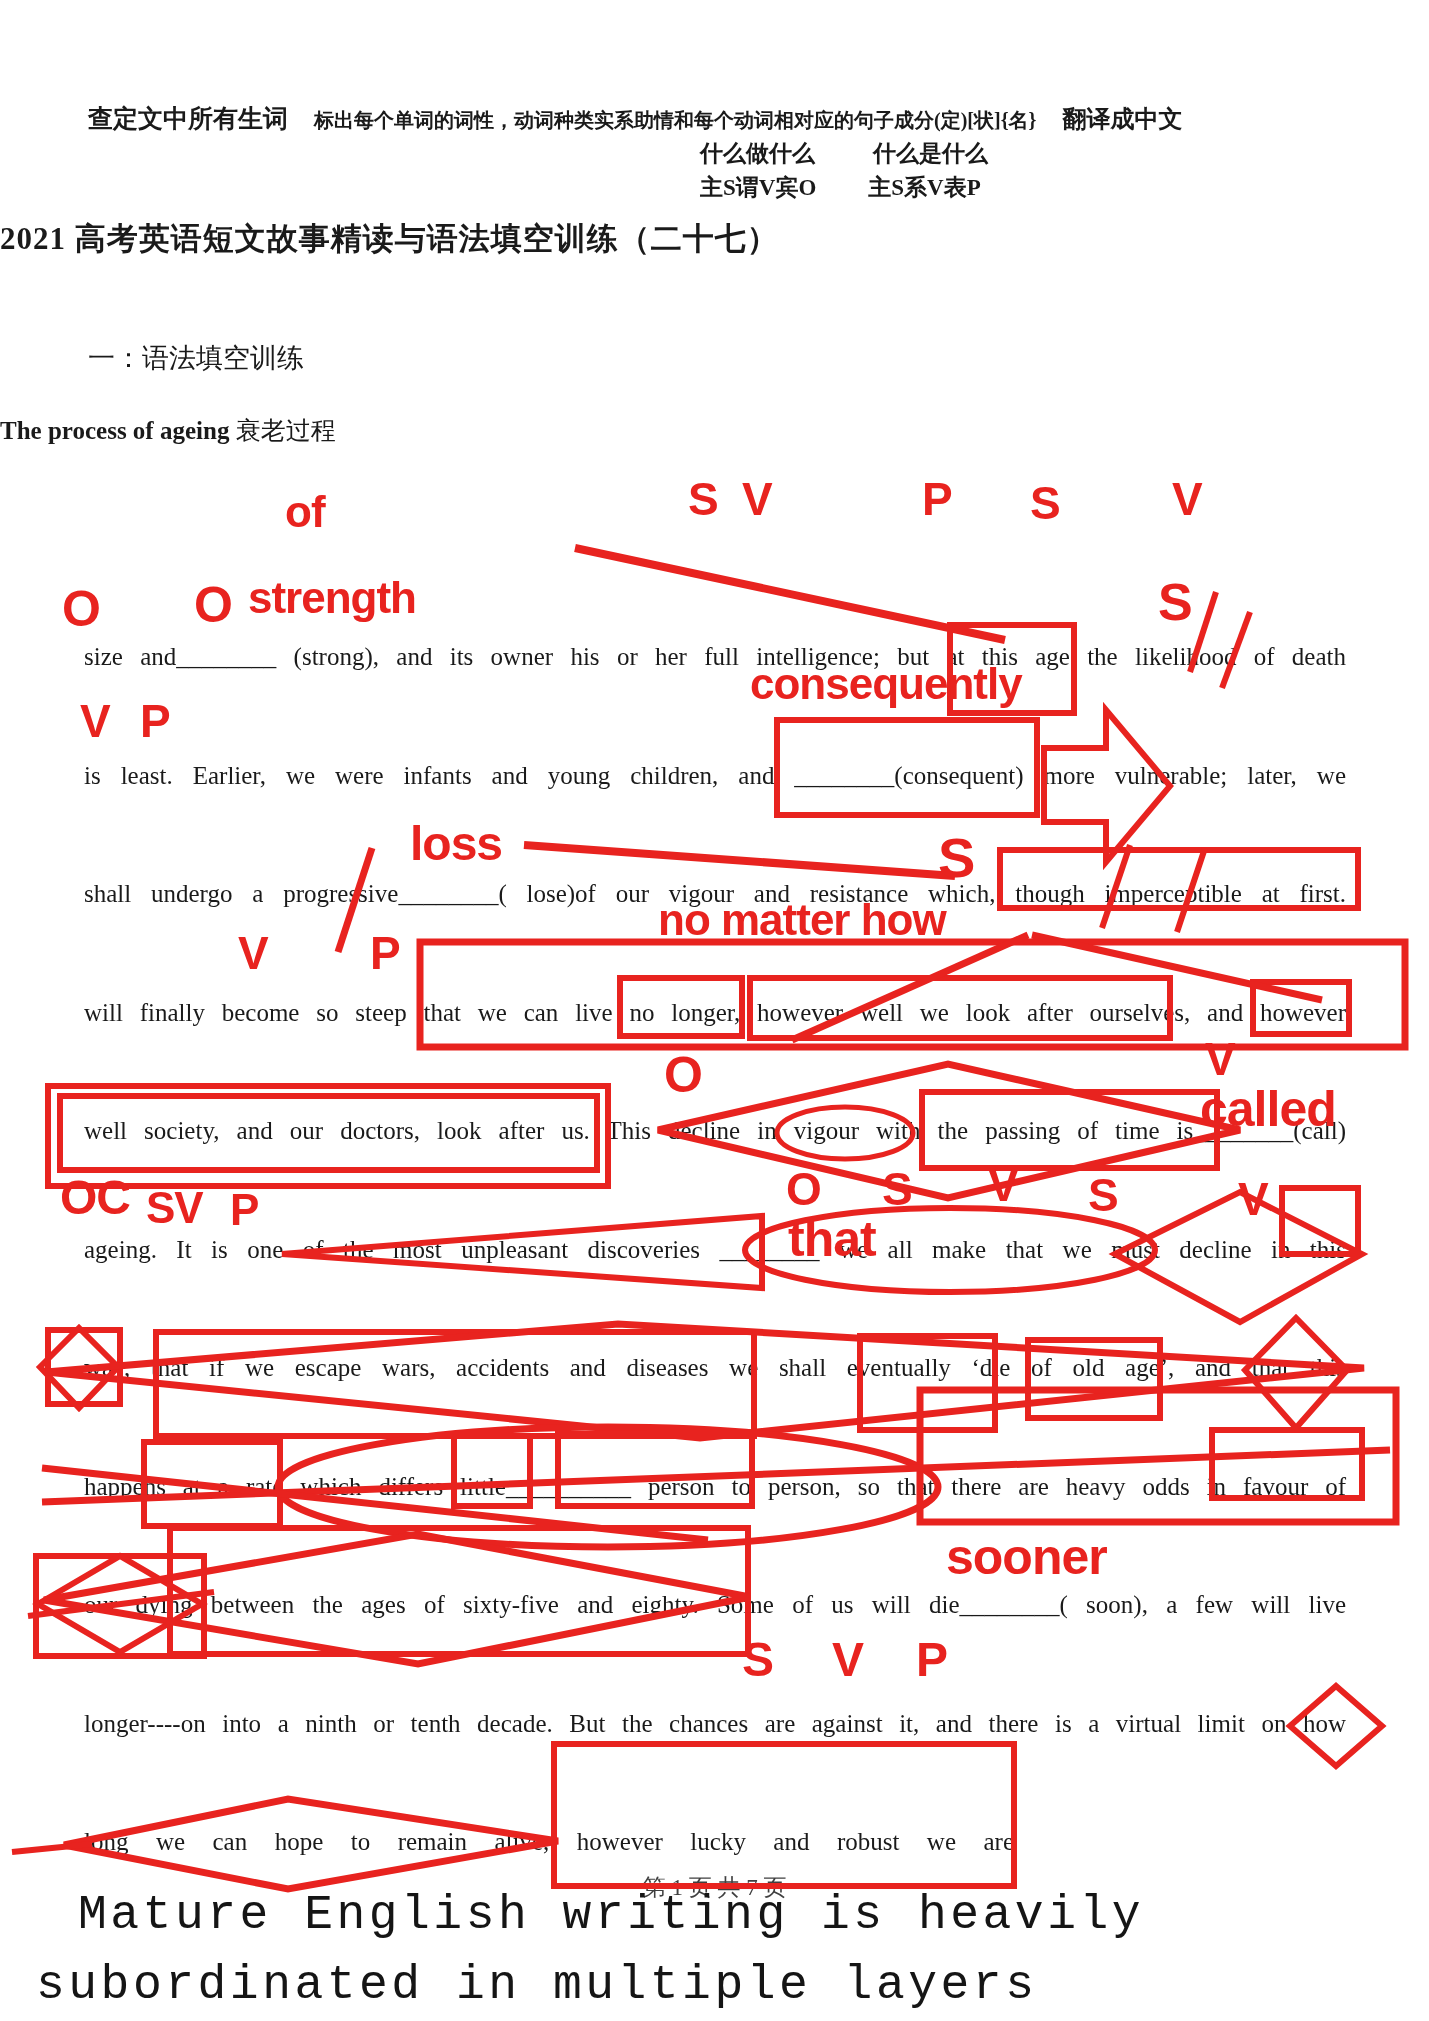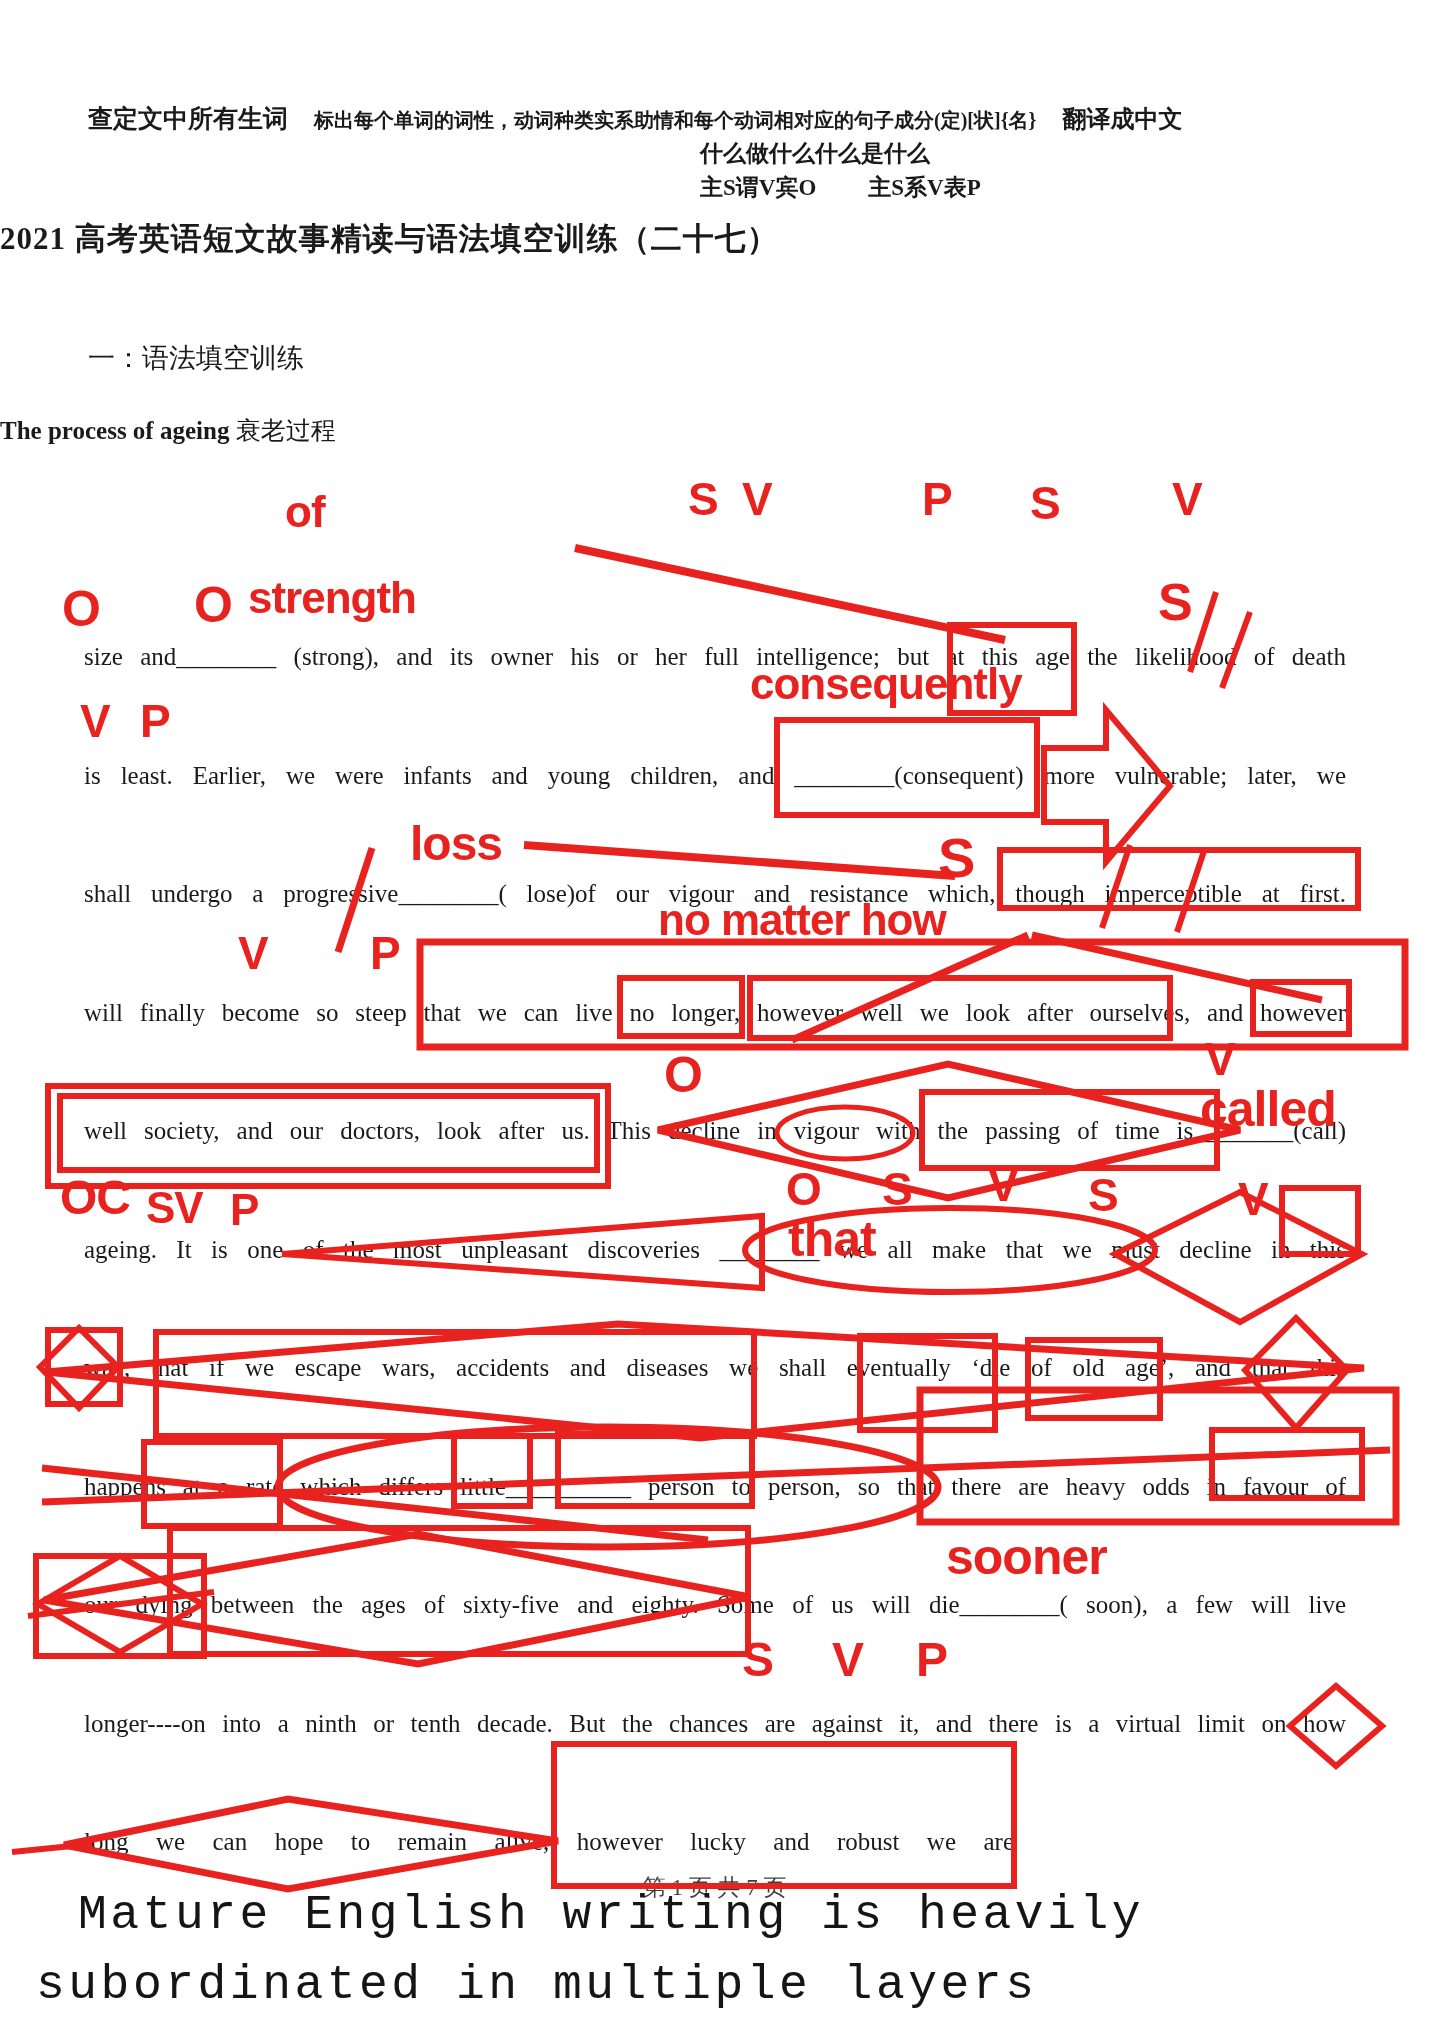--- a/index.html
+++ b/index.html
@@ -5,21 +5,21 @@
   :root{ --red:#e8231f; --ink:#1a1a1a; }
   html,body{margin:0;padding:0;background:#fff;}
   .page{position:relative;width:1429px;height:2021px;background:#fff;overflow:hidden;
         font-family:"Liberation Serif",serif;color:var(--ink);}
   
   .hdr1{position:absolute;top:102px;left:88px;display:flex;align-items:baseline;gap:26px;
         font-family:"Liberation Serif",serif;font-weight:700;white-space:nowrap;}
   .hdr1 .a{font-size:25px;}
   .hdr1 .b{font-size:20px;}
   .hdr1 .c{font-size:24px;}
-  .hdr2{position:absolute;top:138px;left:700px;display:flex;font-weight:700;font-size:23px;}
+  .hdr2{position:absolute;top:138px;left:700px;display:flex;gap:58px;font-weight:700;font-size:23px;}
   .hdr3{position:absolute;top:172px;left:700px;display:flex;gap:52px;font-weight:700;font-size:23px;}
   .title{position:absolute;top:218px;left:0;width:1429px;
          font-weight:700;font-size:31px;letter-spacing:1px;}
   .section{position:absolute;top:316px;left:88px;font-size:27px;margin-top:24px;}
   .ptitle{position:absolute;top:414px;left:0;width:1429px;text-align:left;font-size:25px;}
   .ptitle .en{font-weight:700;}
   
   .pl{position:absolute;left:84px;width:1262px;font-size:25px;line-height:32px;
       text-align:justify;text-align-last:justify;white-space:normal;z-index:2;}
   .pl.indent{padding-left:58px;width:1204px;}

